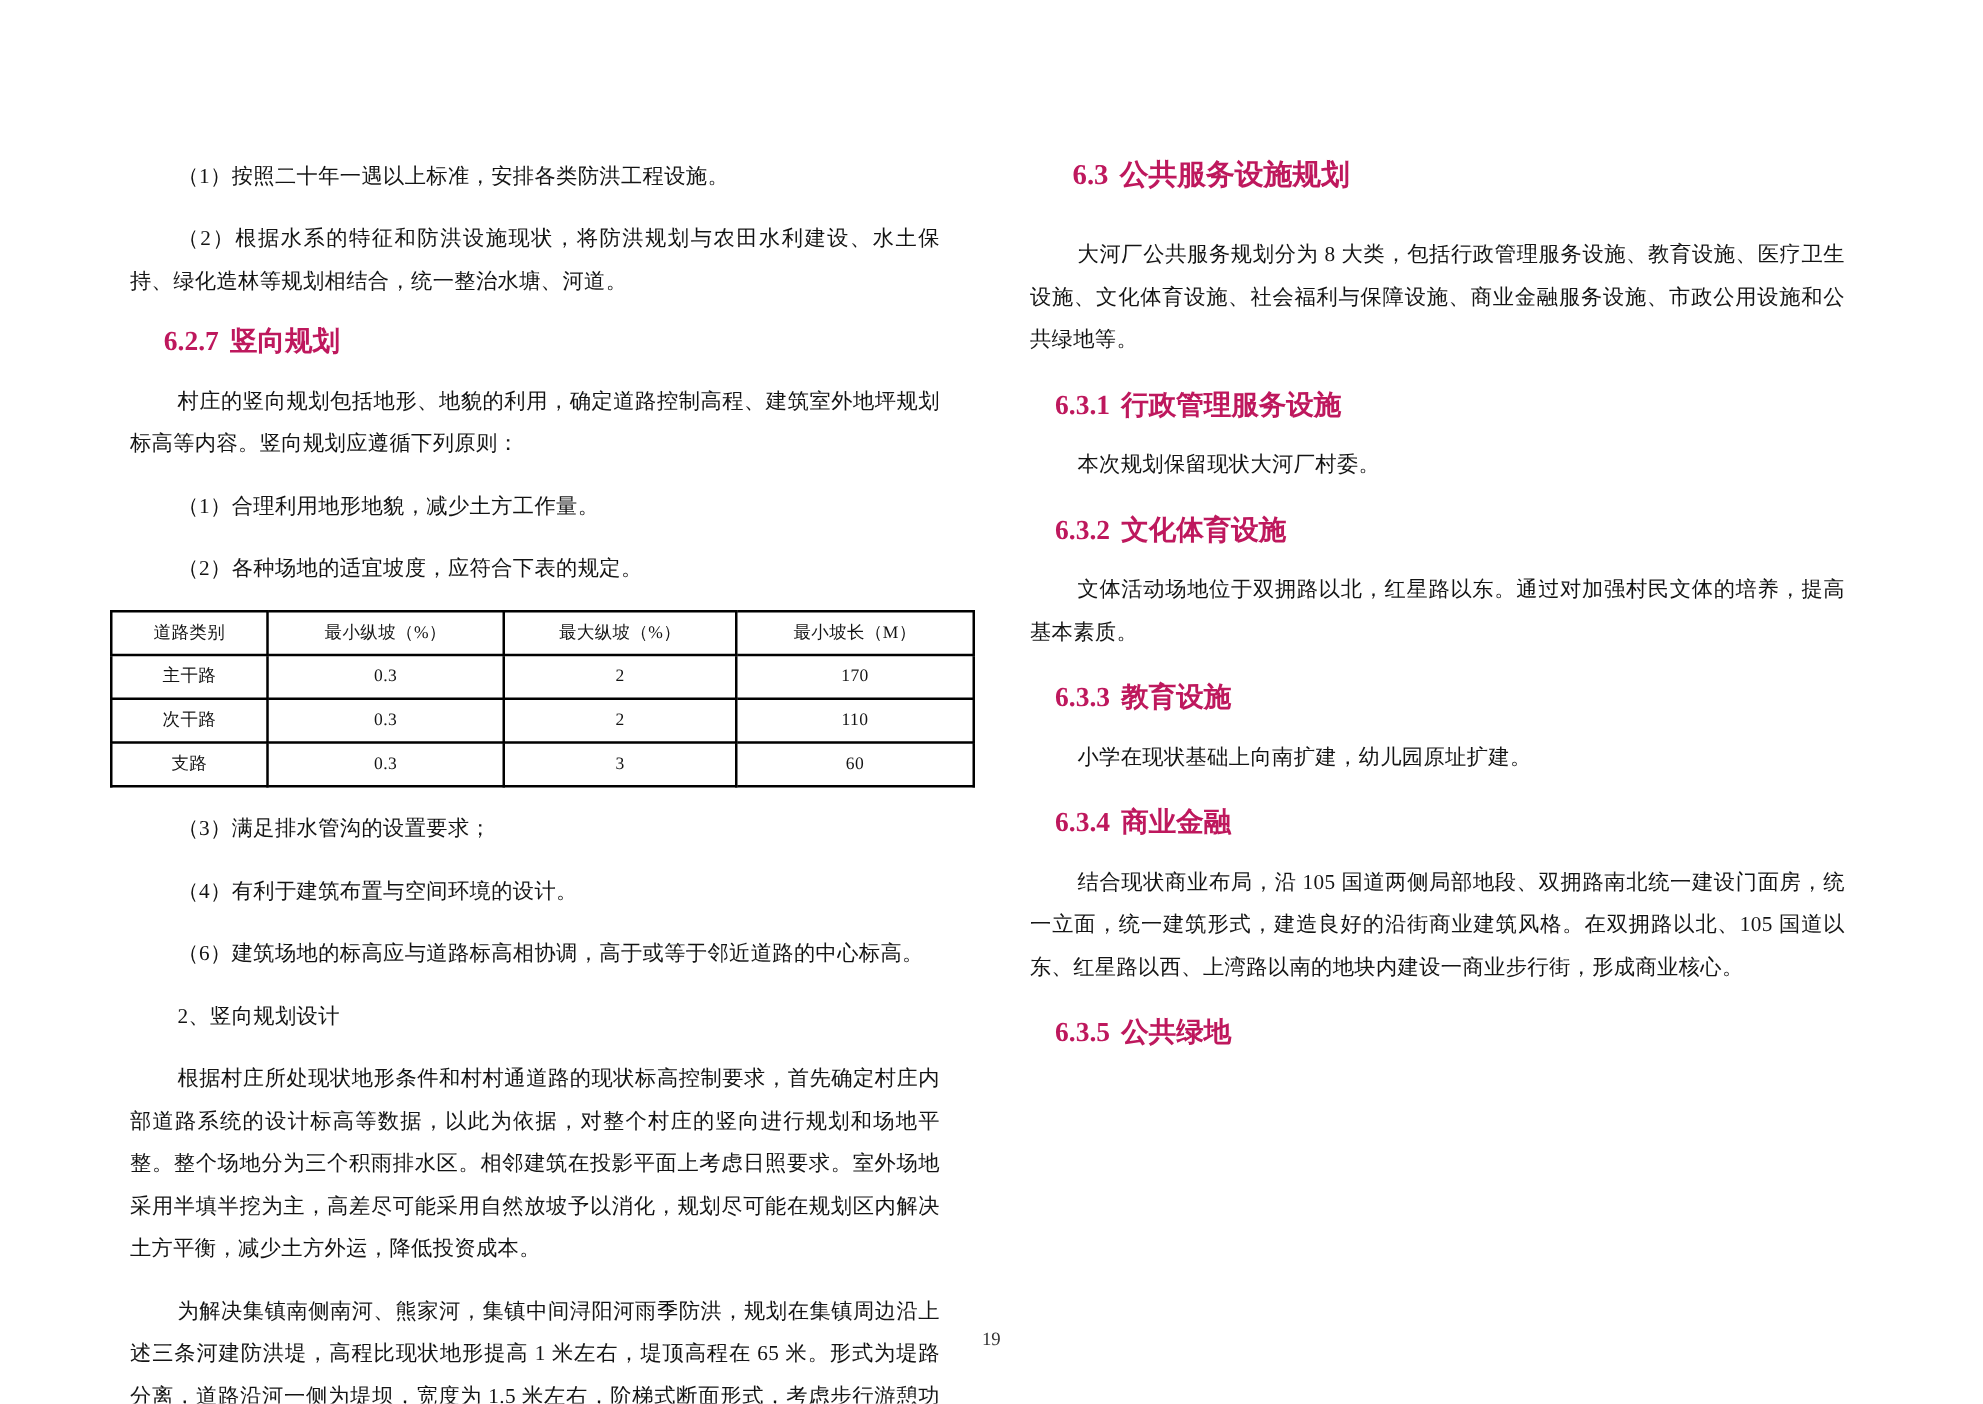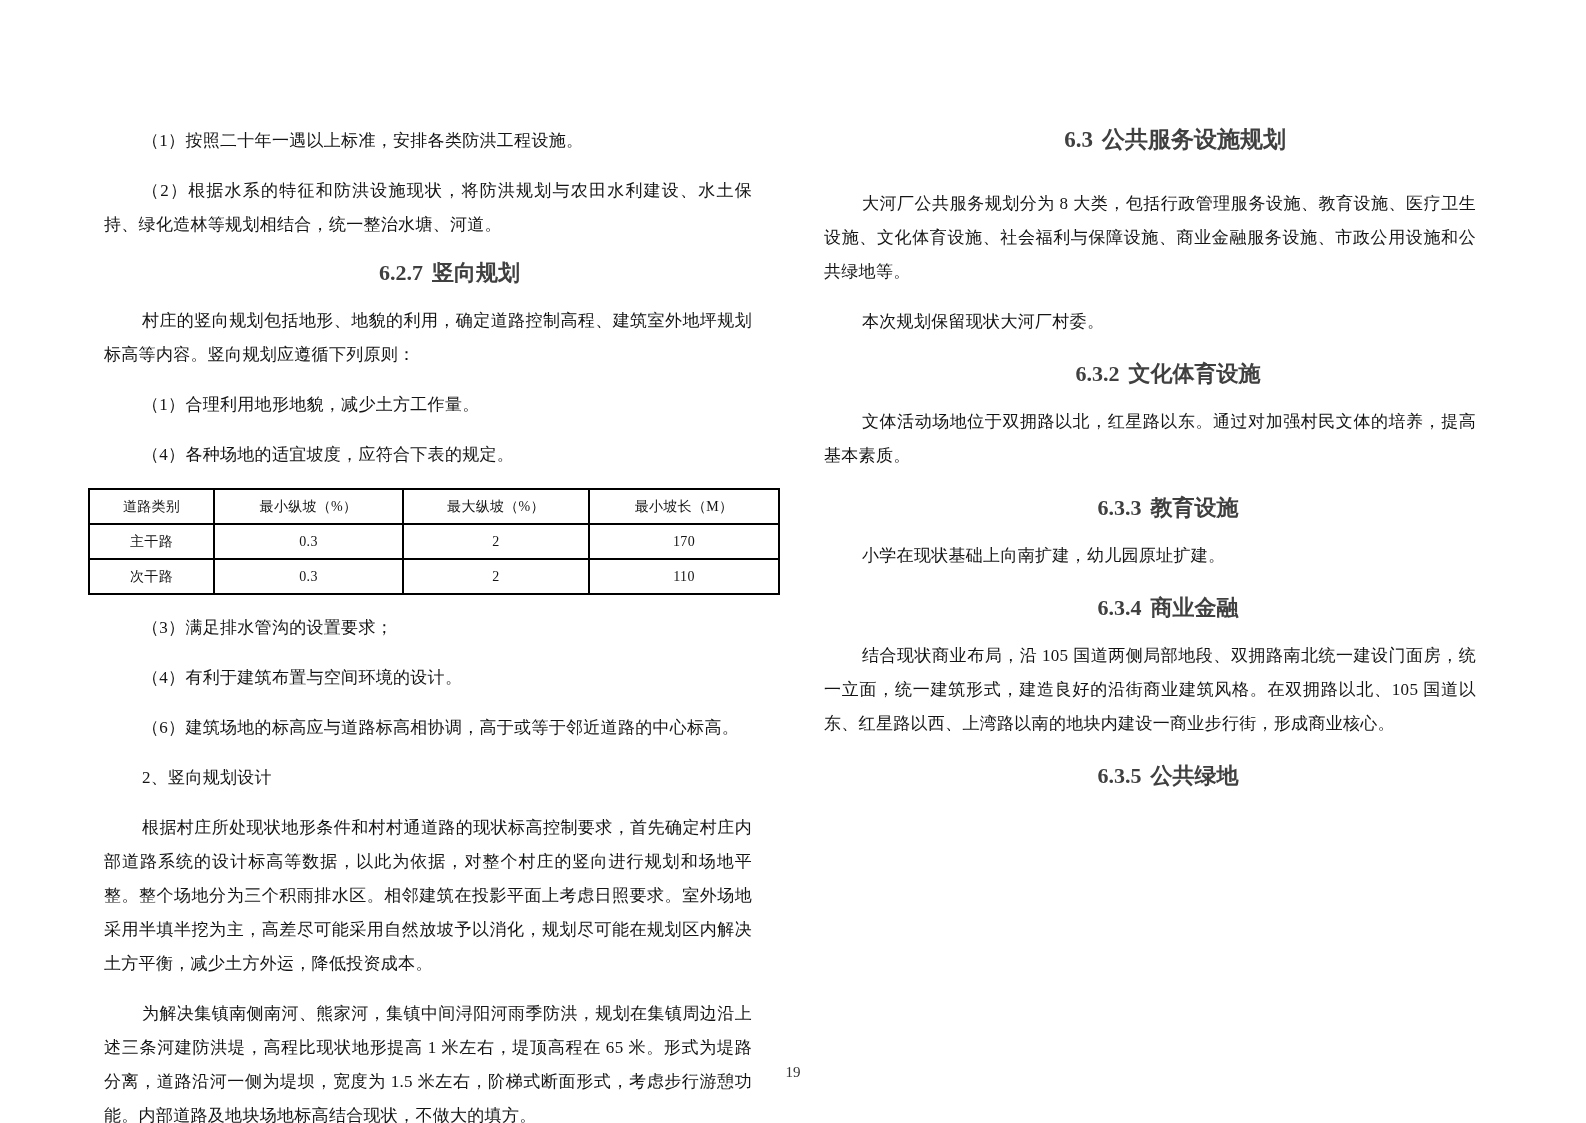--- a/index.html
+++ b/index.html
@@ -29,23 +29,22 @@
     line-height: 34px;
     text-align: justify;
     text-indent: 38px;
     letter-spacing: 0.3px;
   }
 
   
   .h-sec, .h-sub {
     font-family: "Liberation Sans", "DejaVu Sans", sans-serif;
     font-weight: bold;
-    color: #404040;
+    color: #be185d;
     margin: 0;
-    text-align: center;
   }
   .h-sec .hnum, .h-sub .hnum {
     font-family: "Liberation Serif", "DejaVu Serif", serif;
     font-weight: bold;
     margin-right: 9px;
   }
   
   .h-627 {
     font-size: 22px;
     line-height: 30px;
@@ -107,21 +106,21 @@
   <div class="col col-left">
     <p class="body">（1）按照二十年一遇以上标准，安排各类防洪工程设施。</p>
     <p class="body">（2）根据水系的特征和防洪设施现状，将防洪规划与农田水利建设、水土保持、绿化造林等规划相结合，统一整治水塘、河道。</p>
 
     <h2 class="h-sec h-627">
       <span class="hnum">6.2.7</span><span>竖向规划</span>
     </h2>
 
     <p class="body">村庄的竖向规划包括地形、地貌的利用，确定道路控制高程、建筑室外地坪规划标高等内容。竖向规划应遵循下列原则：</p>
     <p class="body">（1）合理利用地形地貌，减少土方工作量。</p>
-    <p class="body">（4）各种场地的适宜坡度，应符合下表的规定。</p>
+    <p class="body">（2）各种场地的适宜坡度，应符合下表的规定。</p>
 
     <table class="slopes">
       <colgroup>
           <col class="c1">
           <col class="c2">
           <col class="c3">
           <col class="c4">
         </colgroup>
       <thead>
         <tr>
@@ -137,37 +136,46 @@
           <td>0.3</td>
           <td>2</td>
           <td>170</td>
         </tr>
         <tr>
           <td>次干路</td>
           <td>0.3</td>
           <td>2</td>
           <td>110</td>
         </tr>
+        <tr>
+          <td>支路</td>
+          <td>0.3</td>
+          <td>3</td>
+          <td>60</td>
+        </tr>
       </tbody>
     </table>
 
     <p class="body">（3）满足排水管沟的设置要求；</p>
     <p class="body">（4）有利于建筑布置与空间环境的设计。</p>
     <p class="body">（6）建筑场地的标高应与道路标高相协调，高于或等于邻近道路的中心标高。</p>
     <p class="body">2、竖向规划设计</p>
     <p class="body">根据村庄所处现状地形条件和村村通道路的现状标高控制要求，首先确定村庄内部道路系统的设计标高等数据，以此为依据，对整个村庄的竖向进行规划和场地平整。整个场地分为三个积雨排水区。相邻建筑在投影平面上考虑日照要求。室外场地采用半填半挖为主，高差尽可能采用自然放坡予以消化，规划尽可能在规划区内解决土方平衡，减少土方外运，降低投资成本。</p>
     <p class="body">为解决集镇南侧南河、熊家河，集镇中间浔阳河雨季防洪，规划在集镇周边沿上述三条河建防洪堤，高程比现状地形提高 1 米左右，堤顶高程在 65 米。形式为堤路分离，道路沿河一侧为堤坝，宽度为 1.5 米左右，阶梯式断面形式，考虑步行游憩功能。内部道路及地块场地标高结合现状，不做大的填方。</p>
   </div>
 
   <div class="col col-right">
     <h2 class="h-sec h-63">
       <span class="hnum">6.3</span><span>公共服务设施规划</span>
     </h2>
     <p class="body">大河厂公共服务规划分为 8 大类，包括行政管理服务设施、教育设施、医疗卫生设施、文化体育设施、社会福利与保障设施、商业金融服务设施、市政公用设施和公共绿地等。</p>
 
+    <h3 class="h-sub h-63x">
+      <span class="hnum">6.3.1</span><span>行政管理服务设施</span>
+    </h3>
     <p class="body">本次规划保留现状大河厂村委。</p>
 
     <h3 class="h-sub h-63x">
       <span class="hnum">6.3.2</span><span>文化体育设施</span>
     </h3>
     <p class="body">文体活动场地位于双拥路以北，红星路以东。通过对加强村民文体的培养，提高基本素质。</p>
 
     <h3 class="h-sub h-63x">
       <span class="hnum">6.3.3</span><span>教育设施</span>
     </h3>

